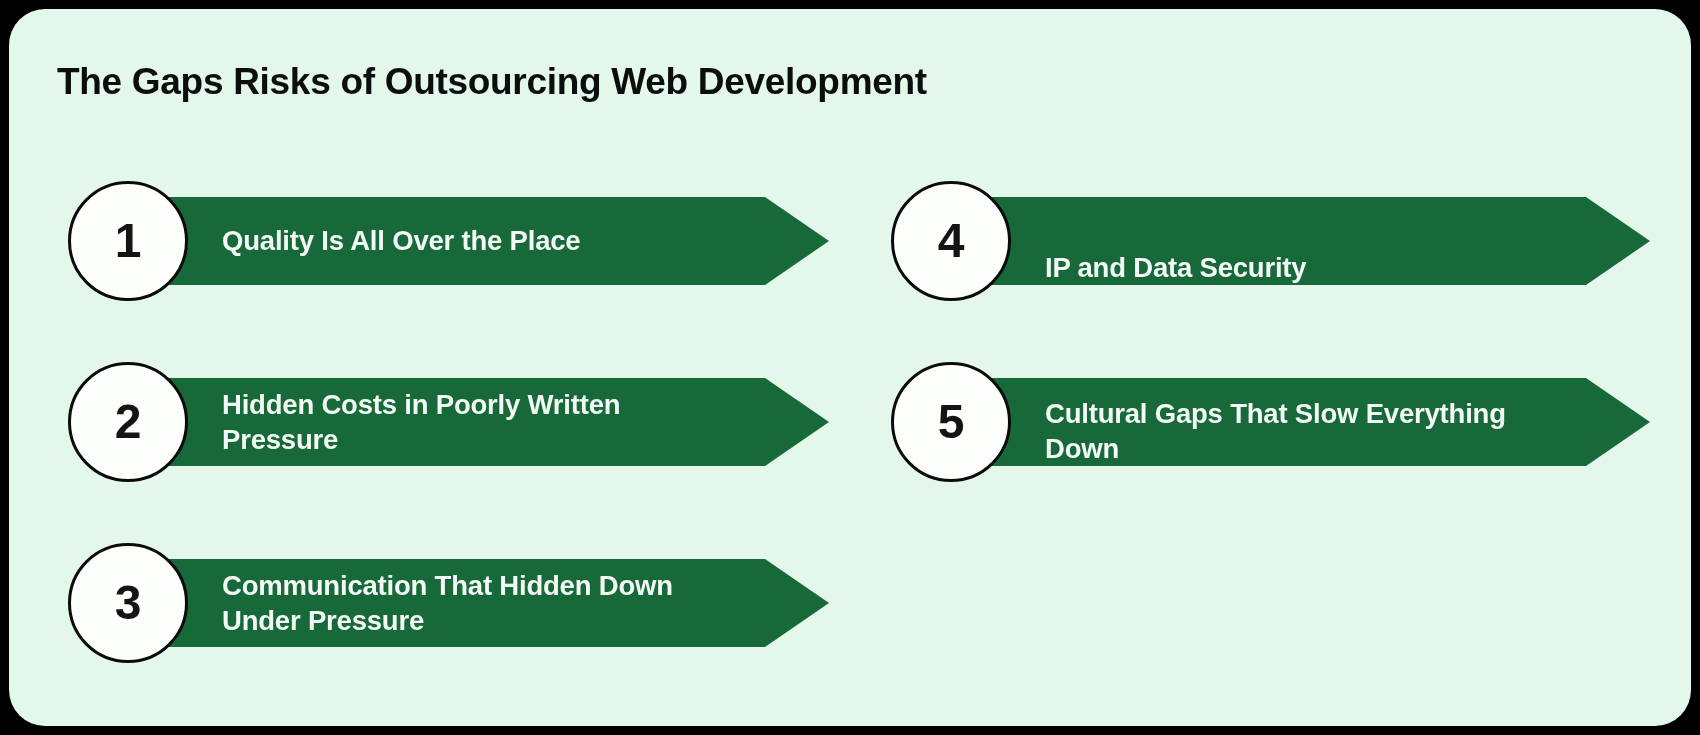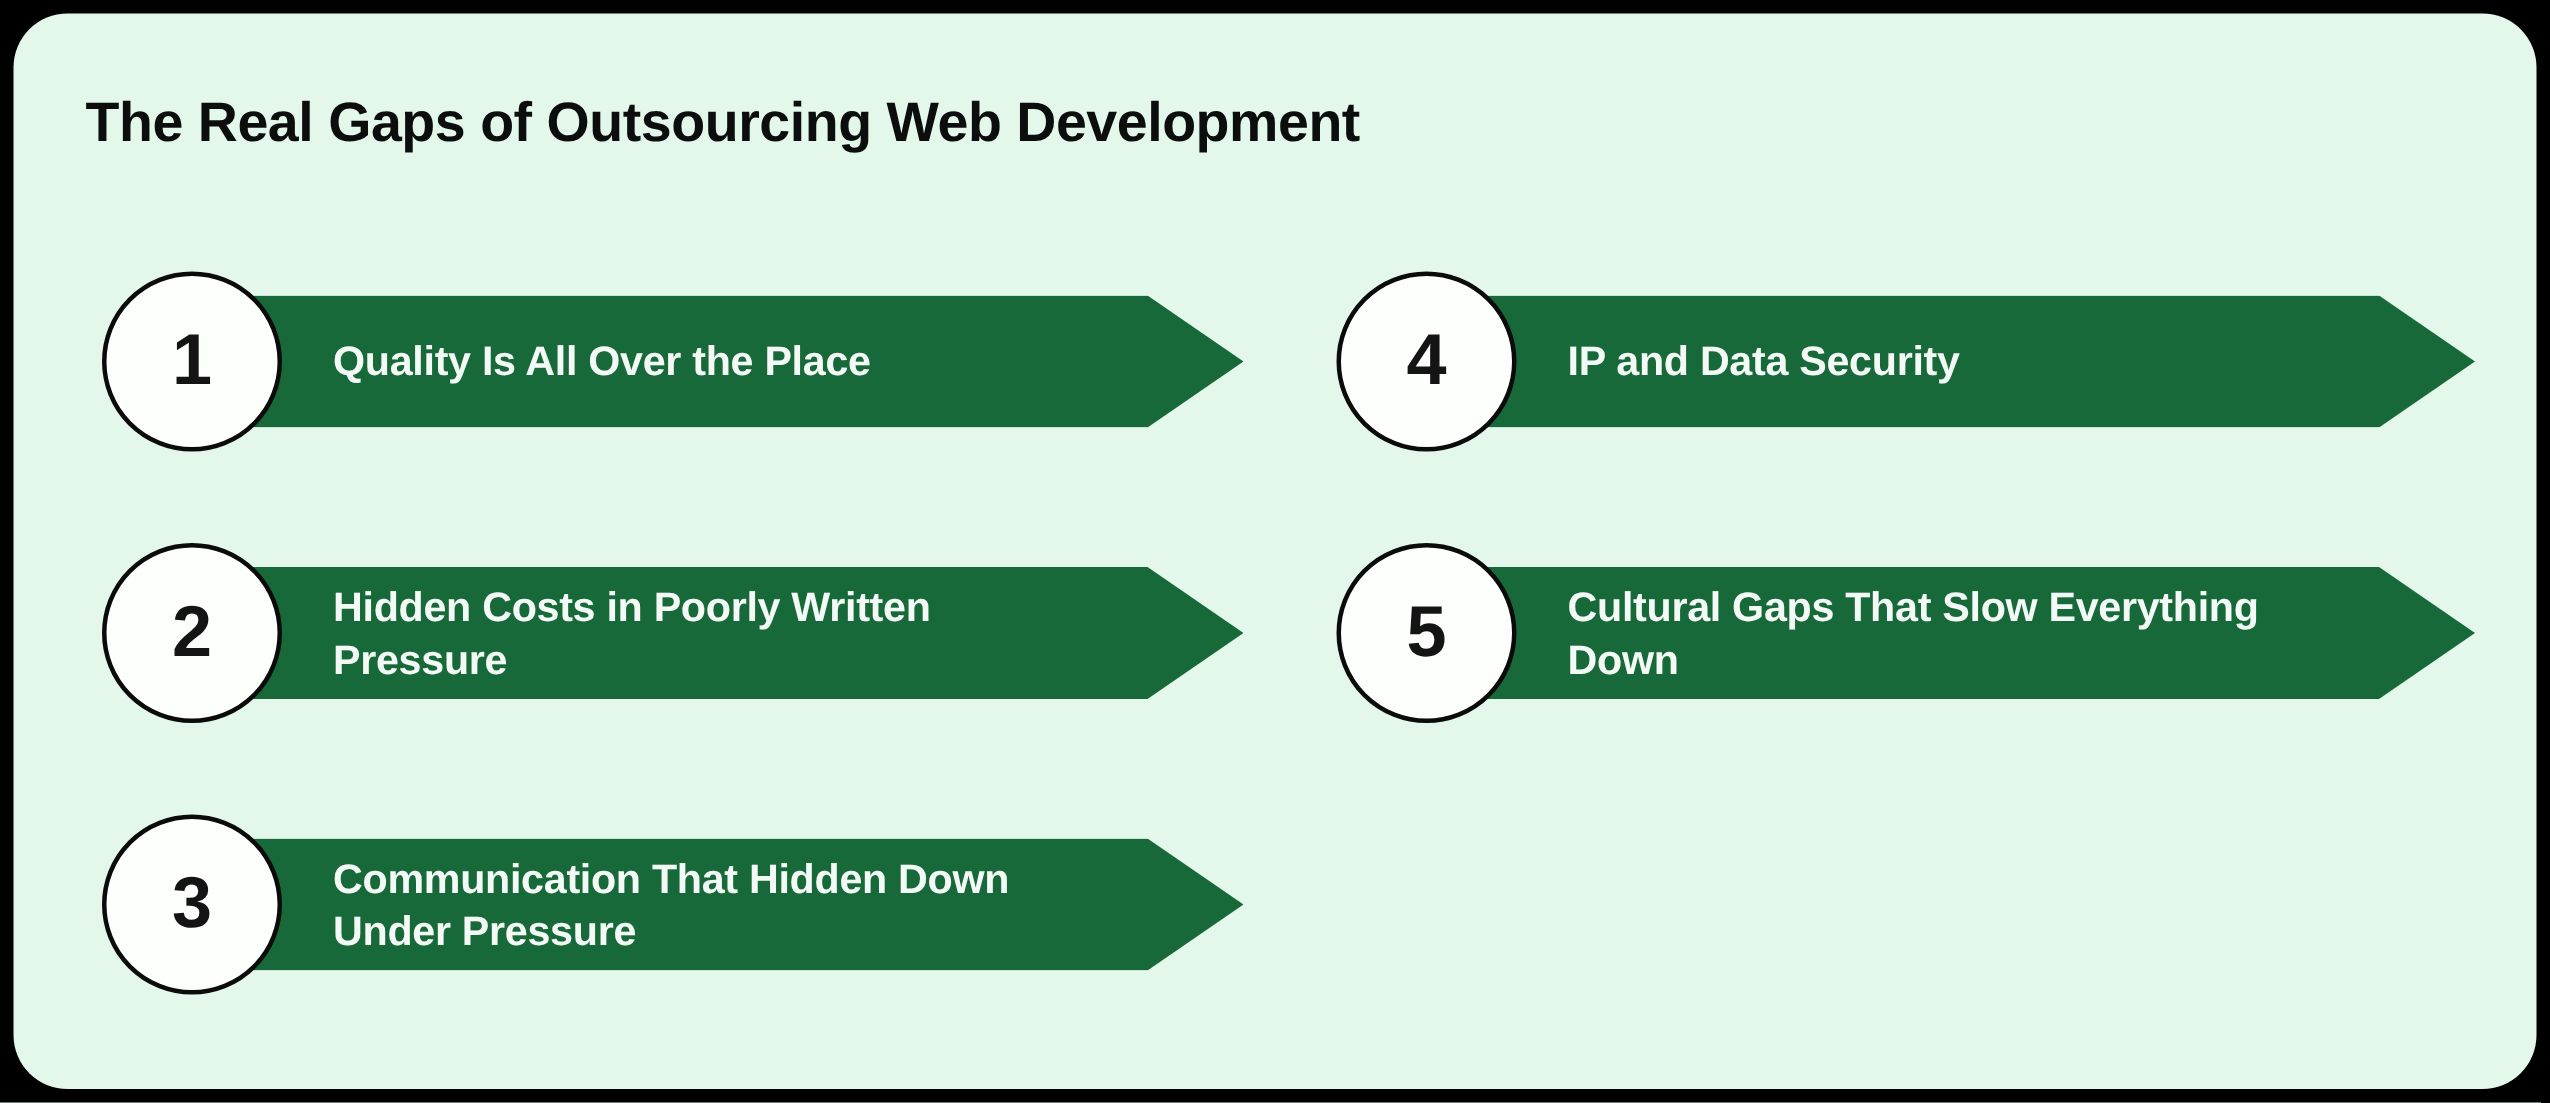--- a/index.html
+++ b/index.html
@@ -60,21 +60,21 @@
     top:-12px;
     left:1px;
   }
   
   .item{position:absolute;height:120px;}
   .row-0{top:172px;}
   .row-1{top:353px;}
   .row-2{top:534px;}
   .col-left  .banner{left:151px;width:669px;}
   .col-left  .num-circle{left:59px;}
-  .col-right .banner{left:974px;width:667px;}
+  .col-right .banner{left:974px;width:667px;align-items:flex-end;}
   .col-right .num-circle{left:882px;}
   .banner{
     position:absolute;
     top:16px;
     height:88px;
     background:var(--banner_green);
     clip-path:polygon(0 0, calc(100% - 64px) 0, 100% 50%, calc(100% - 64px) 100%, 0 100%);
     display:flex;
     align-items:center;
   }
@@ -104,21 +104,21 @@
     font-weight:700;
     color:var(--number_color);
     line-height:1;
   }
 </style>
 </head>
 <body>
 
 <div class="card">
 
-  <h1 class="title">The Real Gaps of Outsourcing Web Development</h1>
+  <h1 class="title">The Gaps Risks of Outsourcing Web Development</h1>
 
 
   <div id="items">
   <div class="item row-0 col-left">
     <div class="banner">
       <span class="label">Quality Is All Over the Place</span>
     </div>
     <div class="num-circle">
       <span class="num">1</span>
     </div>

